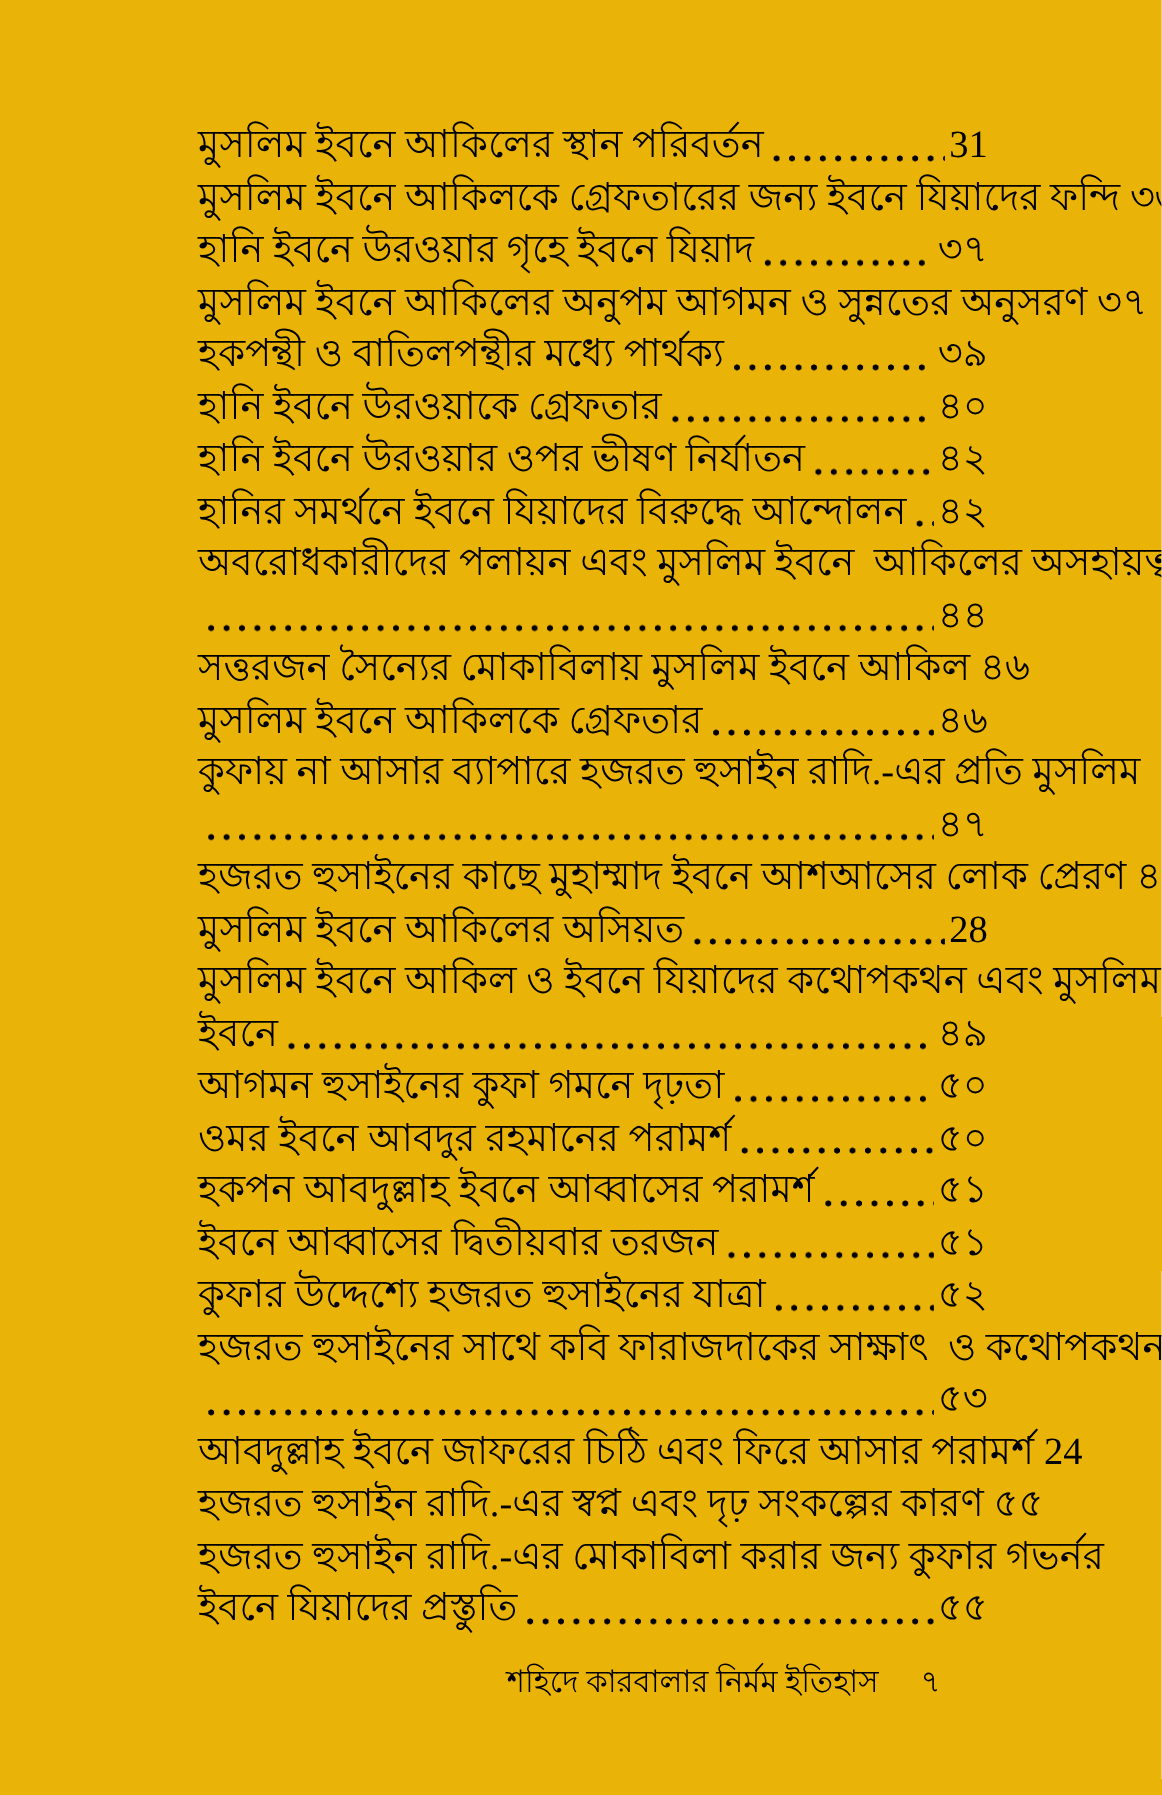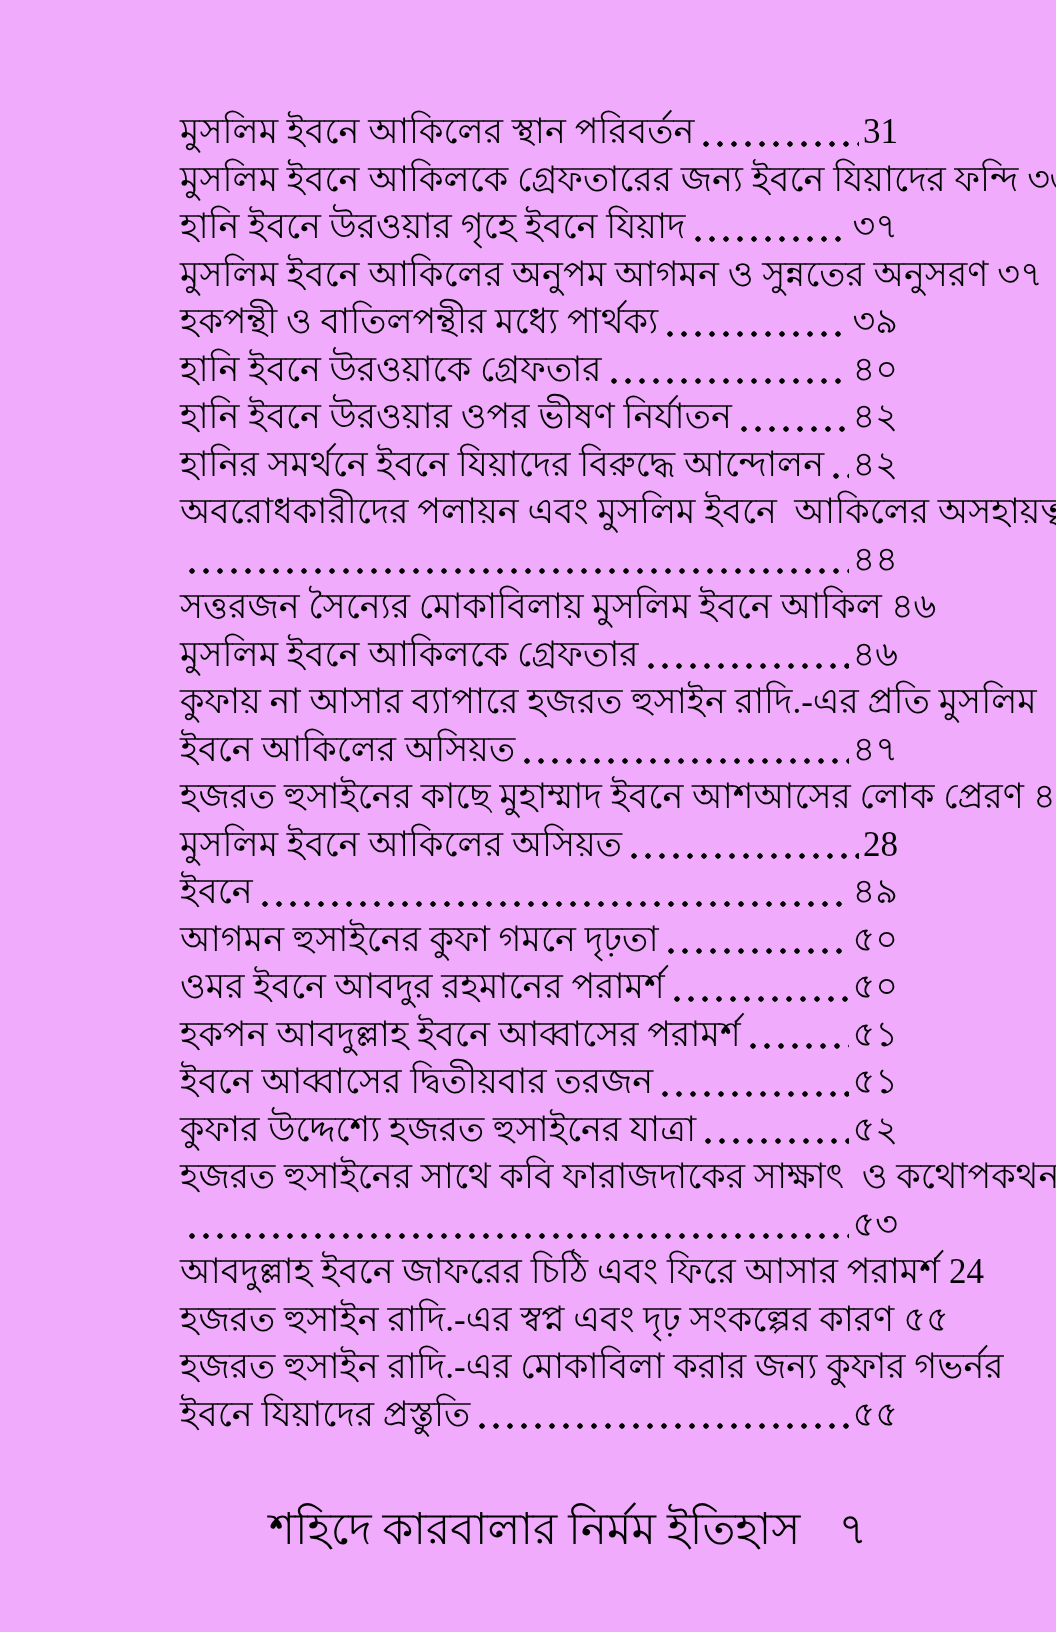--- a/index.html
+++ b/index.html
@@ -1,20 +1,20 @@
 <!DOCTYPE html>
 <html><head>
 <meta charset="utf-8">
 <style>
   html, body { margin: 0; padding: 0; background: #e8e8e8; }
   .page {
     position: relative;
     width: 1056px;
     height: 1632px;
-    background: #f0abfc;
+    background: #eab308;
     font-family: "Liberation Serif", "DejaVu Serif", serif;
     color: #000000;
     overflow: hidden;
   }
   .toc {
     position: absolute;
     left: 180px;
     top: 108px;
     width: 718px;
   }
@@ -40,30 +40,30 @@
     background-size: 14px 8px;
     background-repeat: repeat-x;
     background-position: left calc(100% - 8px);
   }
   .row .p {
     flex: 0 0 auto;
     padding-left: 2px;
   }
   .footer {
     position: absolute;
-    left: 189px;
+    left: 177px;
     top: 1508px;
     width: 718px;
     display: flex;
     justify-content: flex-end;
     align-items: baseline;
     gap: 38px;
     padding-right: 40px;
     box-sizing: border-box;
-    font-size: 44px;
+    font-size: 28px;
     line-height: 44px;
   }
 </style>
 </head>
 <body>
 
 <div class="page">
 
   <div class="toc">
       <div class="row"><span class="t">মুসলিম ইবনে আকিলের স্থান পরিবর্তন</span><span class="leader"></span><span class="p">31</span></div>
@@ -72,23 +72,24 @@
       <div class="row"><span class="t">মুসলিম ইবনে আকিলের অনুপম আগমন ও সুন্নতের অনুসরণ</span><span class="leader"></span><span class="p">৩৭</span></div>
       <div class="row"><span class="t">হকপন্থী ও বাতিলপন্থীর মধ্যে পার্থক্য</span><span class="leader"></span><span class="p">৩৯</span></div>
       <div class="row"><span class="t">হানি ইবনে উরওয়াকে গ্রেফতার</span><span class="leader"></span><span class="p">৪০</span></div>
       <div class="row"><span class="t">হানি ইবনে উরওয়ার ওপর ভীষণ নির্যাতন</span><span class="leader"></span><span class="p">৪২</span></div>
       <div class="row"><span class="t">হানির সমর্থনে ইবনে যিয়াদের বিরুদ্ধে আন্দোলন</span><span class="leader"></span><span class="p">৪২</span></div>
       <div class="row"><span class="t">অবরোধকারীদের পলায়ন এবং মুসলিম ইবনে  আকিলের অসহায়ত্ব</span></div>
       <div class="row"><span class="leader"></span><span class="p">৪৪</span></div>
       <div class="row"><span class="t">সত্তরজন সৈন্যের মোকাবিলায় মুসলিম ইবনে আকিল</span><span class="leader"></span><span class="p">৪৬</span></div>
       <div class="row"><span class="t">মুসলিম ইবনে আকিলকে গ্রেফতার</span><span class="leader"></span><span class="p">৪৬</span></div>
       <div class="row"><span class="t">কুফায় না আসার ব্যাপারে হজরত হুসাইন রাদি.-এর প্রতি মুসলিম</span></div>
-      <div class="row"><span class="t">ইবনে আকিলের অসিয়ত</span><span class="leader"></span><span class="p">৪৭</span></div>
+      <div class="row"><span class="leader"></span><span class="p">৪৭</span></div>
       <div class="row"><span class="t">হজরত হুসাইনের কাছে মুহাম্মাদ ইবনে আশআসের লোক প্রেরণ</span><span class="leader"></span><span class="p">৪৭</span></div>
       <div class="row"><span class="t">মুসলিম ইবনে আকিলের অসিয়ত</span><span class="leader"></span><span class="p">28</span></div>
+      <div class="row"><span class="t">মুসলিম ইবনে আকিল ও ইবনে যিয়াদের কথোপকথন এবং মুসলিম</span></div>
       <div class="row"><span class="t">ইবনে</span><span class="leader"></span><span class="p">৪৯</span></div>
       <div class="row"><span class="t">আগমন হুসাইনের কুফা গমনে দৃঢ়তা</span><span class="leader"></span><span class="p">৫০</span></div>
       <div class="row"><span class="t">ওমর ইবনে আবদুর রহমানের পরামর্শ</span><span class="leader"></span><span class="p">৫০</span></div>
       <div class="row"><span class="t">হকপন আবদুল্লাহ ইবনে আব্বাসের পরামর্শ</span><span class="leader"></span><span class="p">৫১</span></div>
       <div class="row"><span class="t">ইবনে আব্বাসের দ্বিতীয়বার তরজন</span><span class="leader"></span><span class="p">৫১</span></div>
       <div class="row"><span class="t">কুফার উদ্দেশ্যে হজরত হুসাইনের যাত্রা</span><span class="leader"></span><span class="p">৫২</span></div>
       <div class="row"><span class="t">হজরত হুসাইনের সাথে কবি ফারাজদাকের সাক্ষাৎ  ও কথোপকথন</span></div>
       <div class="row"><span class="leader"></span><span class="p">৫৩</span></div>
       <div class="row"><span class="t">আবদুল্লাহ ইবনে জাফরের চিঠি এবং ফিরে আসার পরামর্শ</span><span class="leader"></span><span class="p">24</span></div>
       <div class="row"><span class="t">হজরত হুসাইন রাদি.-এর স্বপ্ন এবং দৃঢ় সংকল্পের কারণ</span><span class="leader"></span><span class="p">৫৫</span></div>

